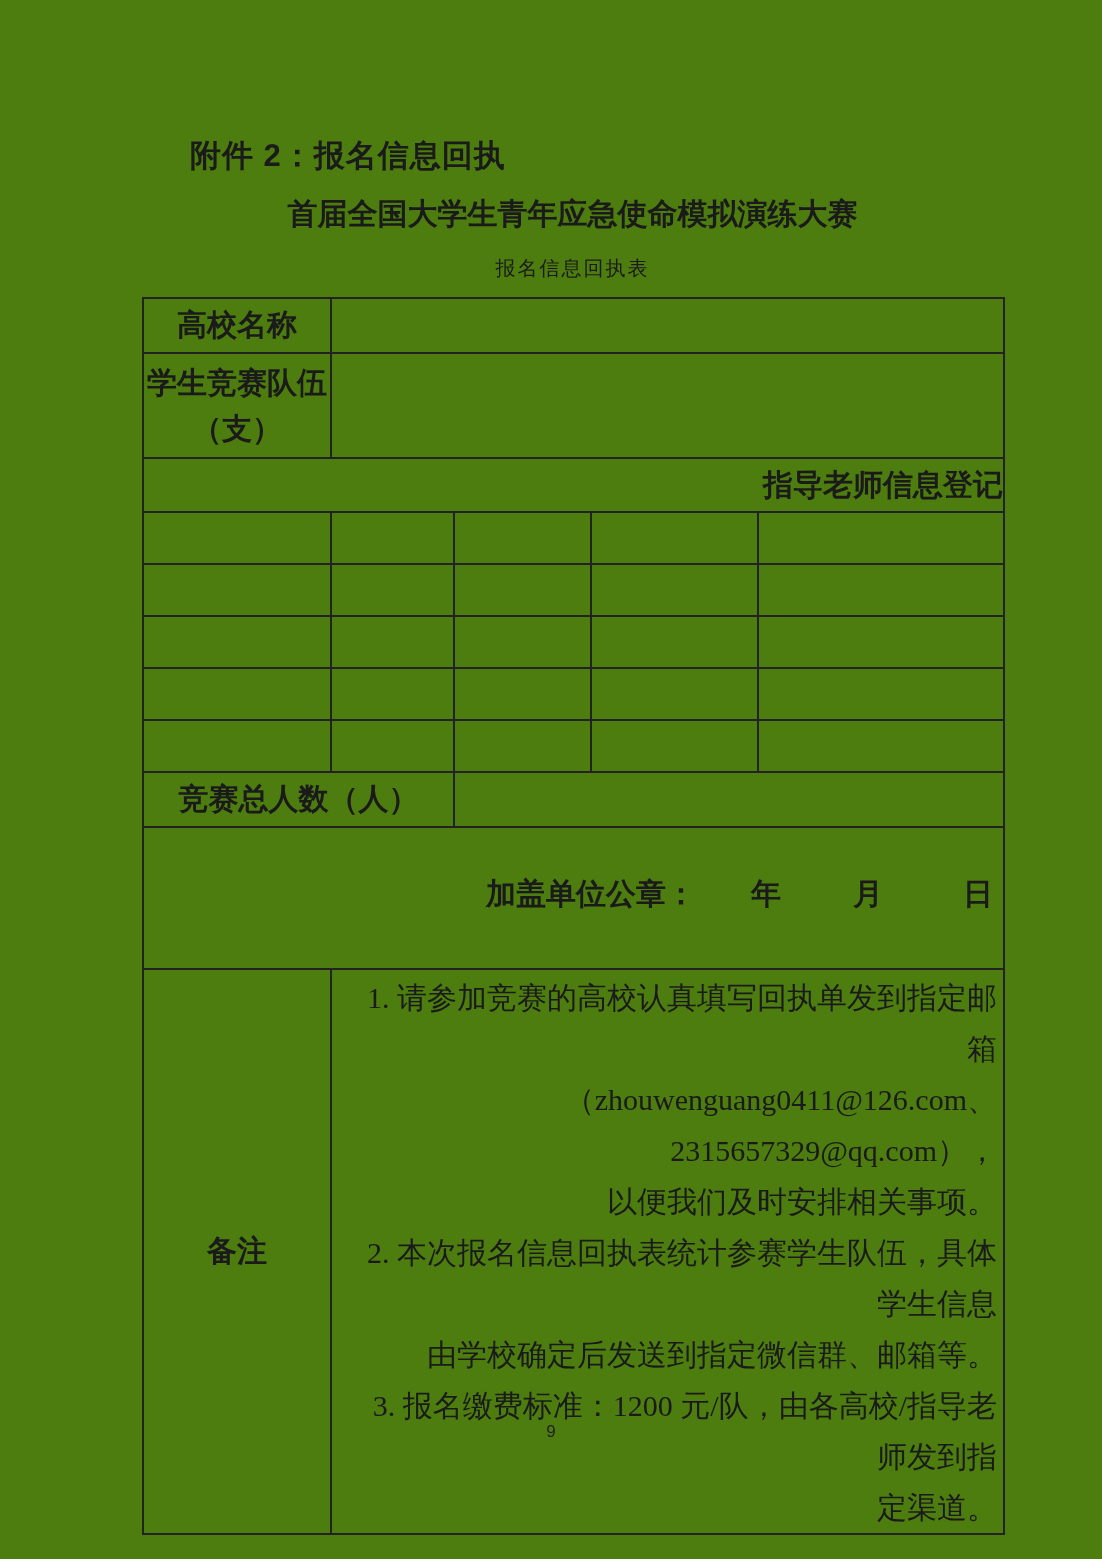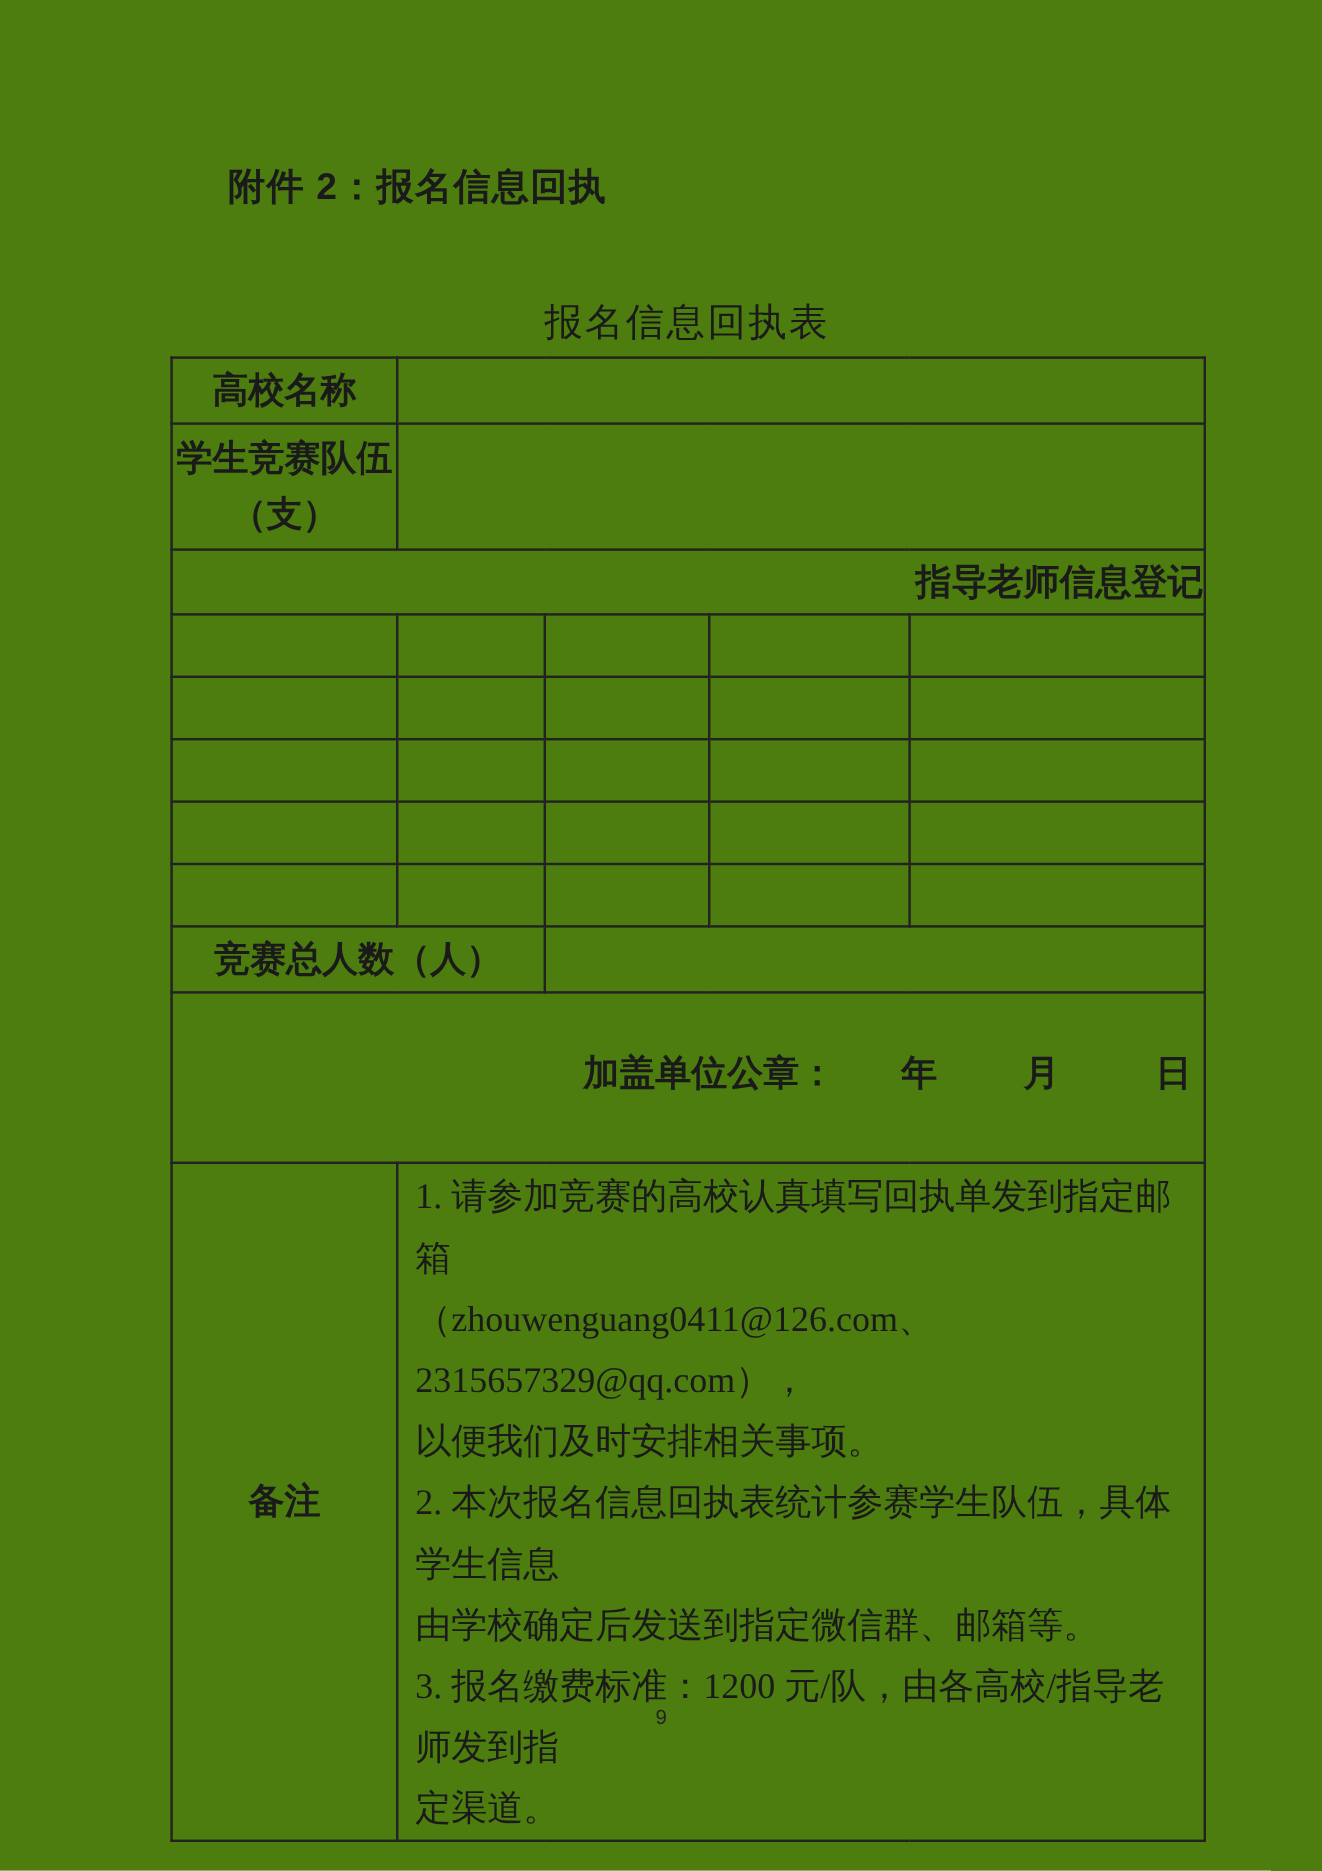--- a/index.html
+++ b/index.html
@@ -20,21 +20,21 @@
   }
   .competition-title {
     position:absolute; left:142px; top:196px; width:861px;
     text-align:center;
     font-family:"Liberation Sans","DejaVu Sans",sans-serif;
     font-weight:bold; font-size:30px; line-height:36px;
   }
   .form-title {
     position:absolute; left:142px; top:251px; width:861px;
     text-align:center;
-    font-size:32px; line-height:34px; letter-spacing:2px;
+    font-size:20px; line-height:34px; letter-spacing:2px;
   }
   table.reg-table {
     position:absolute; left:142px; top:297px; width:861px;
     border-collapse:collapse; table-layout:fixed;
   }
   table.reg-table td {
     border:2px solid #222222;
     font-size:30px;
     vertical-align:middle;
   }
@@ -50,35 +50,37 @@
     padding:16px 10px 24px 0;
     font-weight:bold;
   }
   .seal-gap-a { margin-left:55px; }
   .seal-gap-b { margin-left:72px; }
   .seal-gap-c { margin-left:80px; }
   td.remarks-cell {
     padding:2px 6px 0 14px;
     line-height:51px;
     vertical-align:middle;
+    text-align:right;
   }
   .page-number {
     position:absolute; left:0; top:1422px; width:100%;
     text-align:center;
     font-family:"Liberation Sans","DejaVu Sans",sans-serif;
     font-size:17px; color:#222222;
   }
 </style>
 </head>
 <body>
 
 <div class="page">
 
   <div class="attachment-title">附件 2：报名信息回执</div>
 
+  <div class="competition-title">首届全国大学生青年应急使命模拟演练大赛</div>
 
   <div class="form-title">报名信息回执表</div>
 
   <table class="reg-table">
     <colgroup>
       <col style="width:188px">
       <col style="width:123px">
       <col style="width:137px">
       <col style="width:167px">
       <col style="width:246px">

